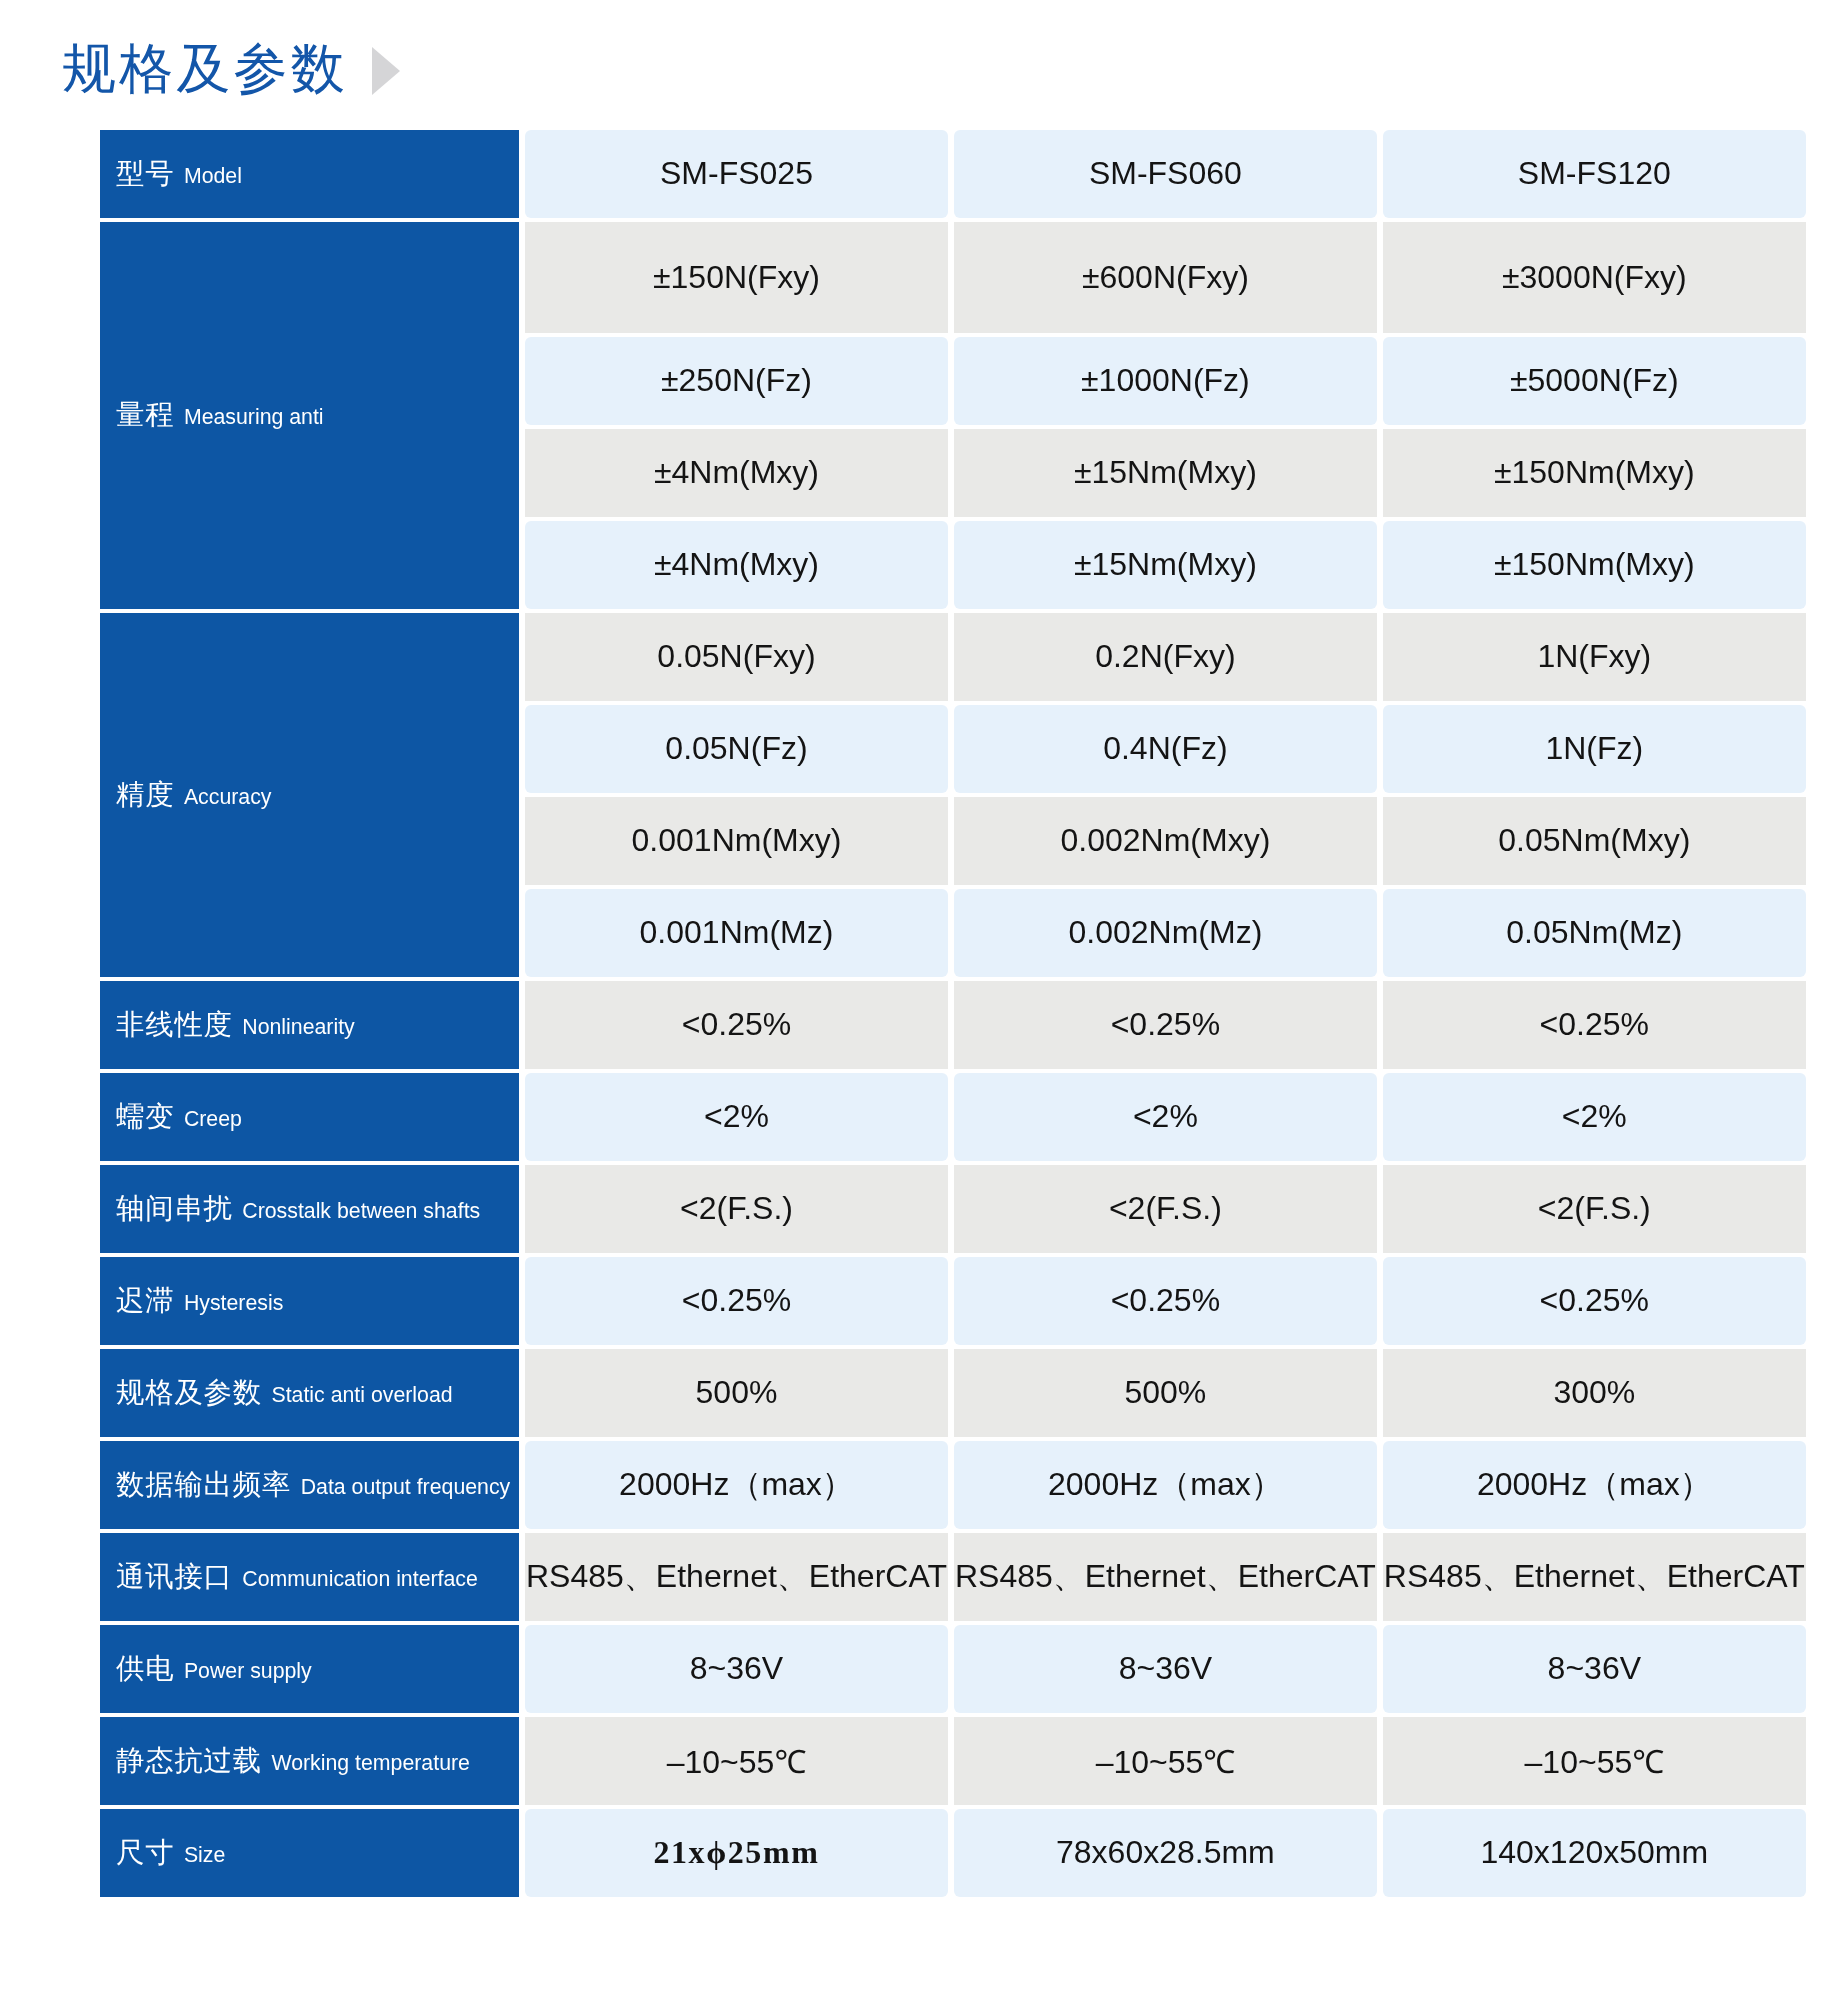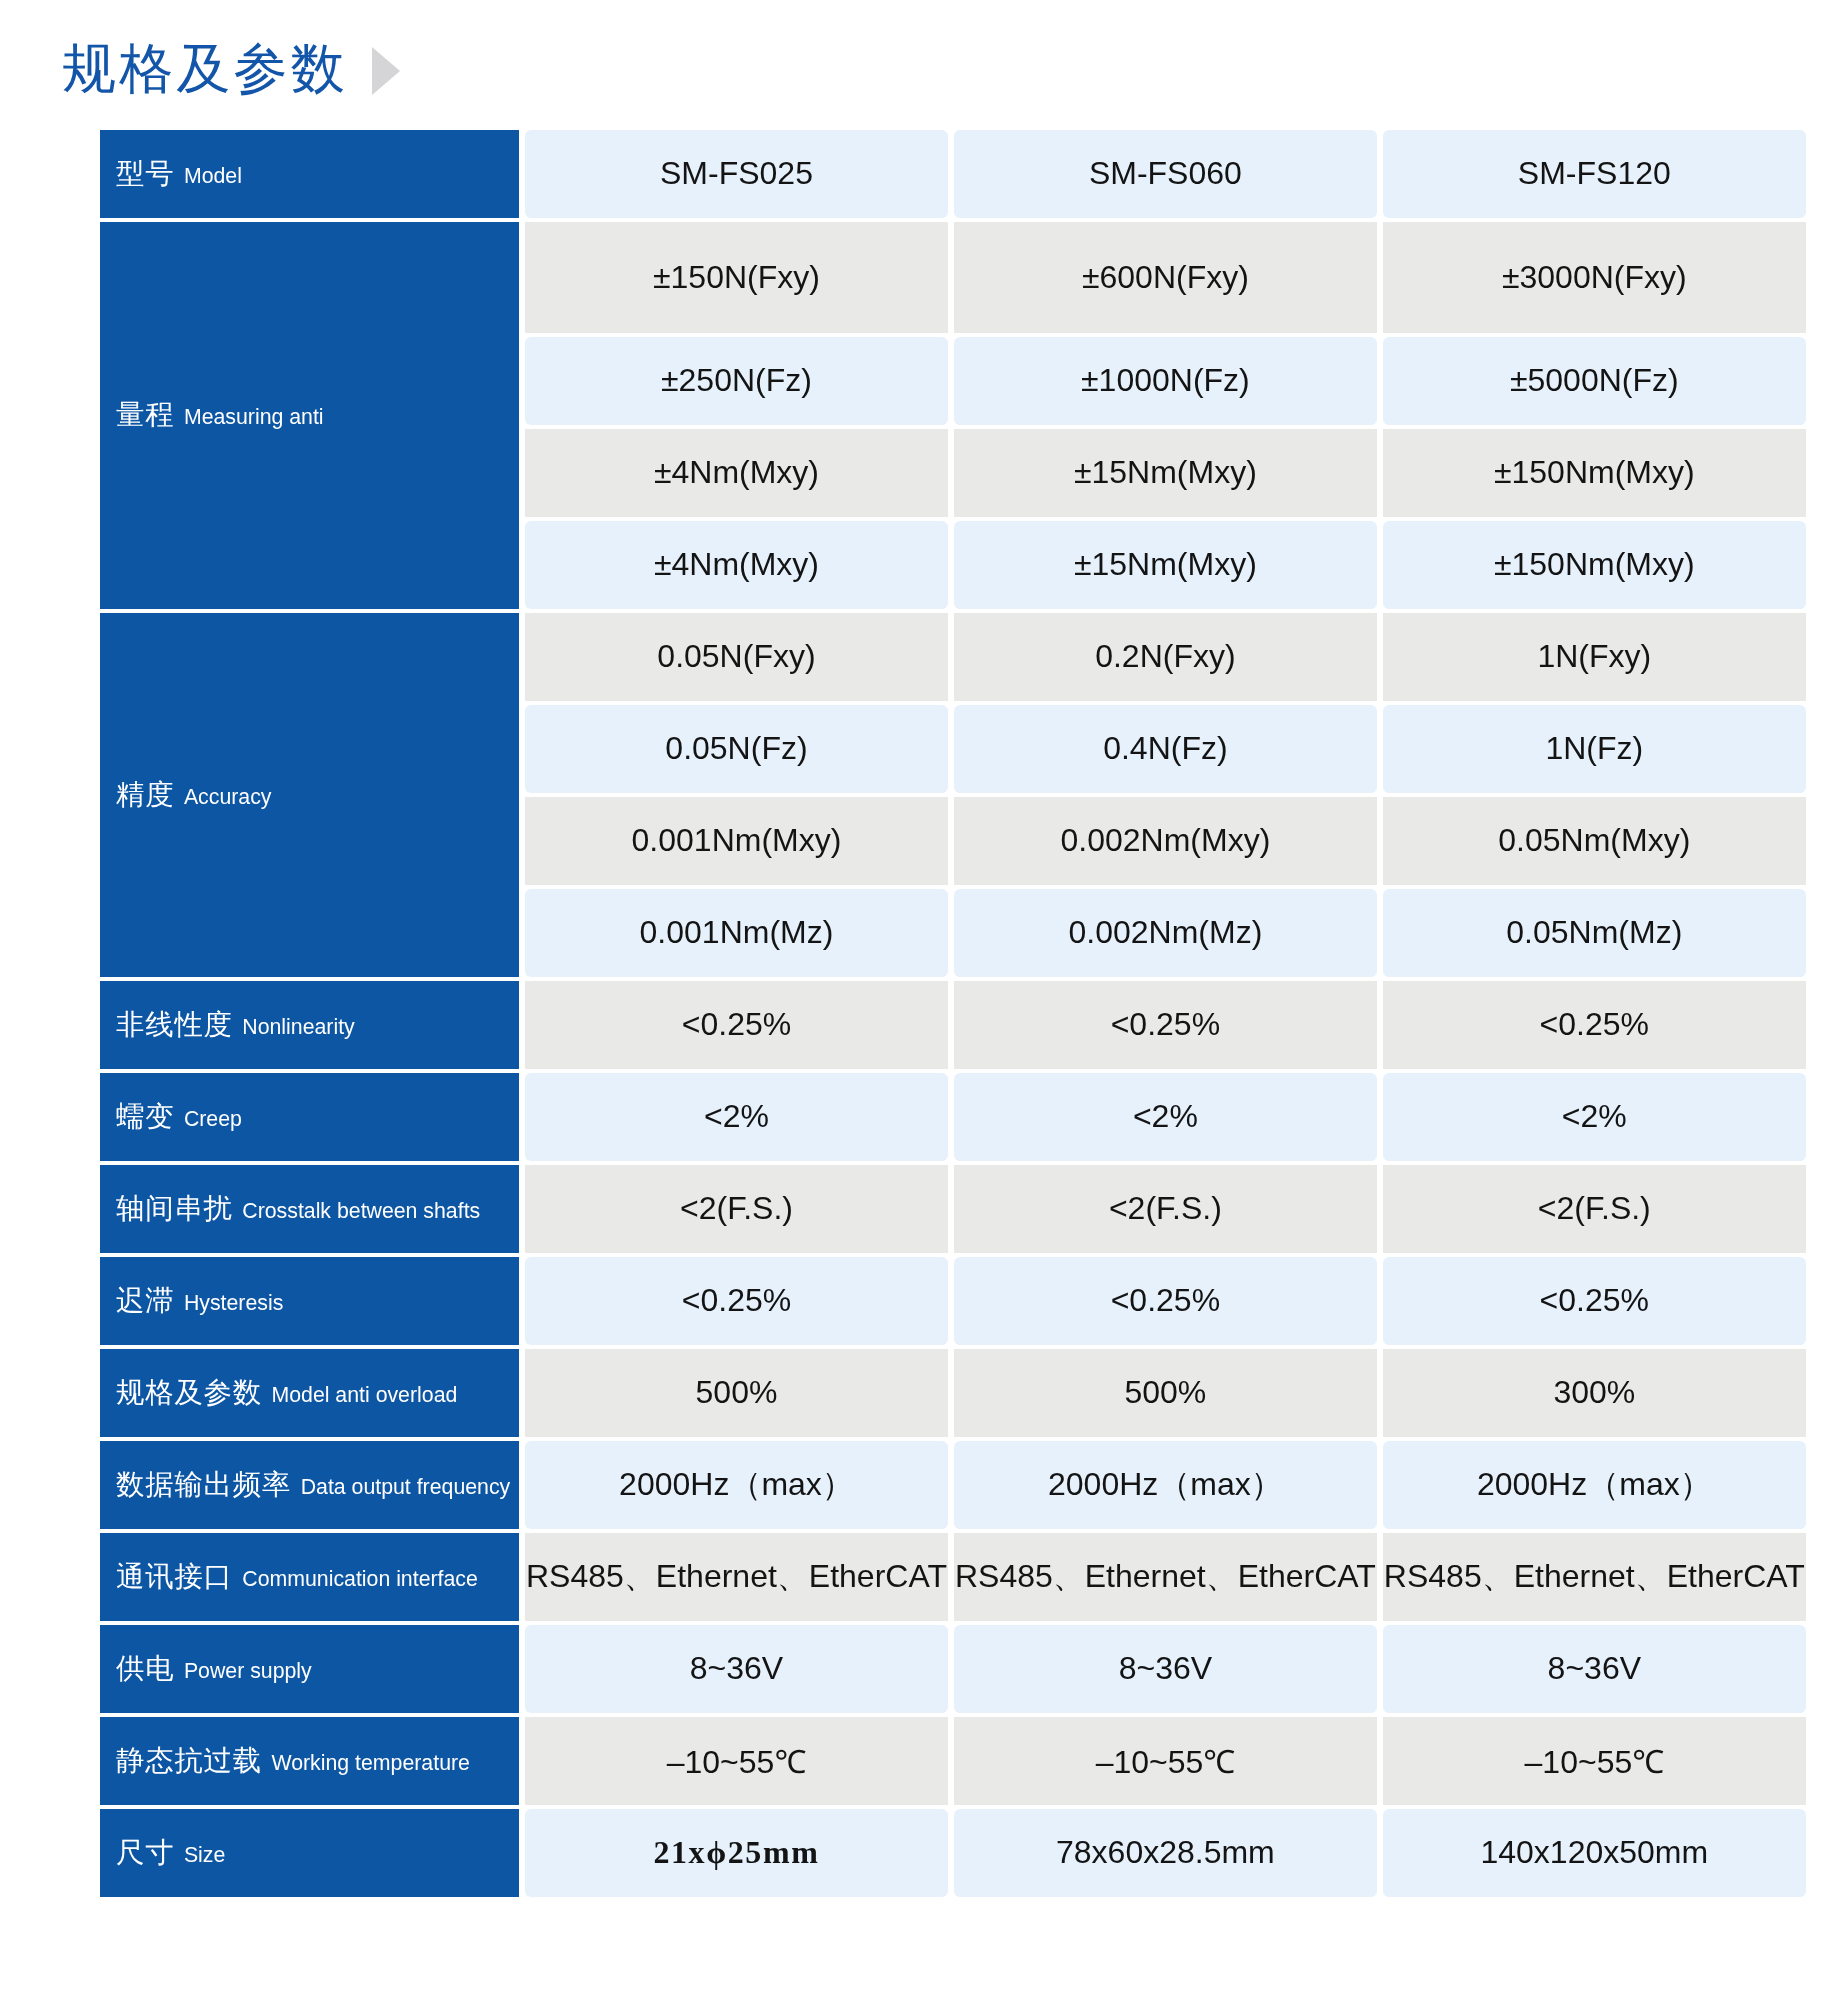--- a/index.html
+++ b/index.html
@@ -151,21 +151,21 @@
           <td class="cell gray">&lt;2(F.S.)</td>
           <td class="cell gray">&lt;2(F.S.)</td>
         </tr>
         <tr>
           <td class="label" rowspan="1"><span class="cn">迟滞</span><span class="en">Hysteresis</span></td>
           <td class="cell bluerow">&lt;0.25%</td>
           <td class="cell bluerow">&lt;0.25%</td>
           <td class="cell bluerow">&lt;0.25%</td>
         </tr>
         <tr>
-          <td class="label" rowspan="1"><span class="cn">规格及参数</span><span class="en">Model anti overload</span></td>
+          <td class="label" rowspan="1"><span class="cn">规格及参数</span><span class="en">Static anti overload</span></td>
           <td class="cell gray">500%</td>
           <td class="cell gray">500%</td>
           <td class="cell gray">300%</td>
         </tr>
         <tr>
           <td class="label" rowspan="1"><span class="cn">数据输出频率</span><span class="en">Data output frequency</span></td>
           <td class="cell bluerow">2000Hz（max）</td>
           <td class="cell bluerow">2000Hz（max）</td>
           <td class="cell bluerow">2000Hz（max）</td>
         </tr>

